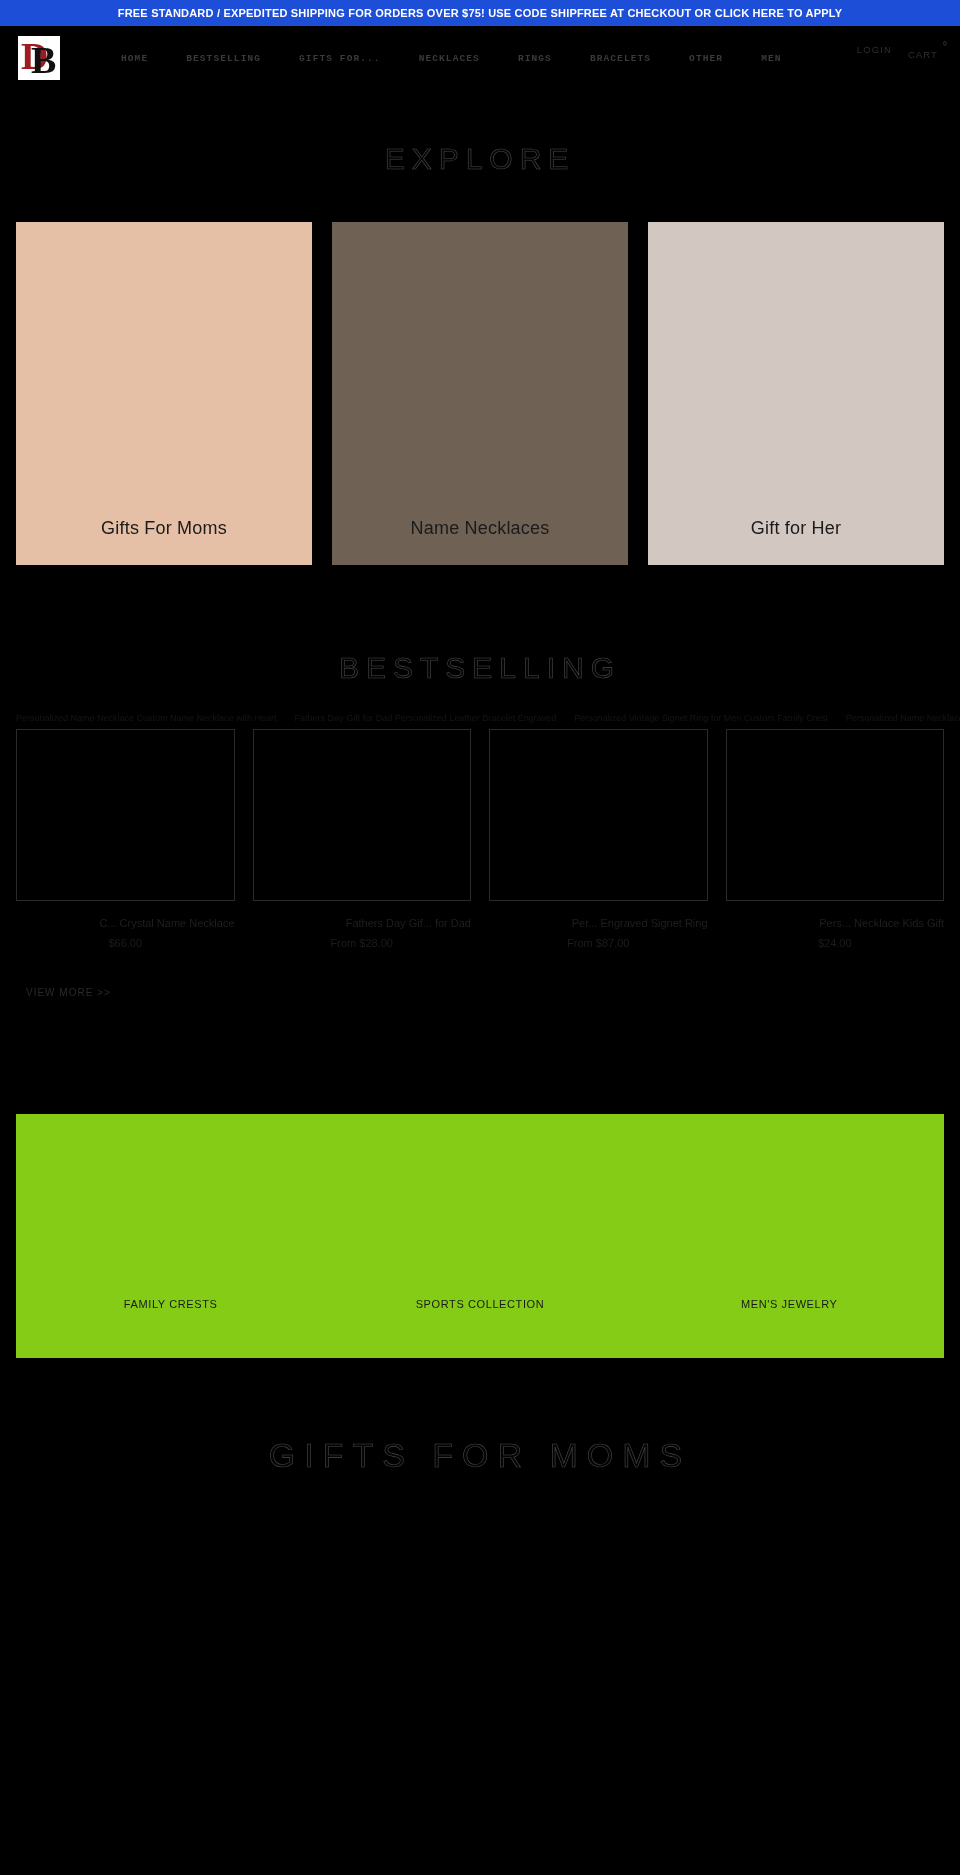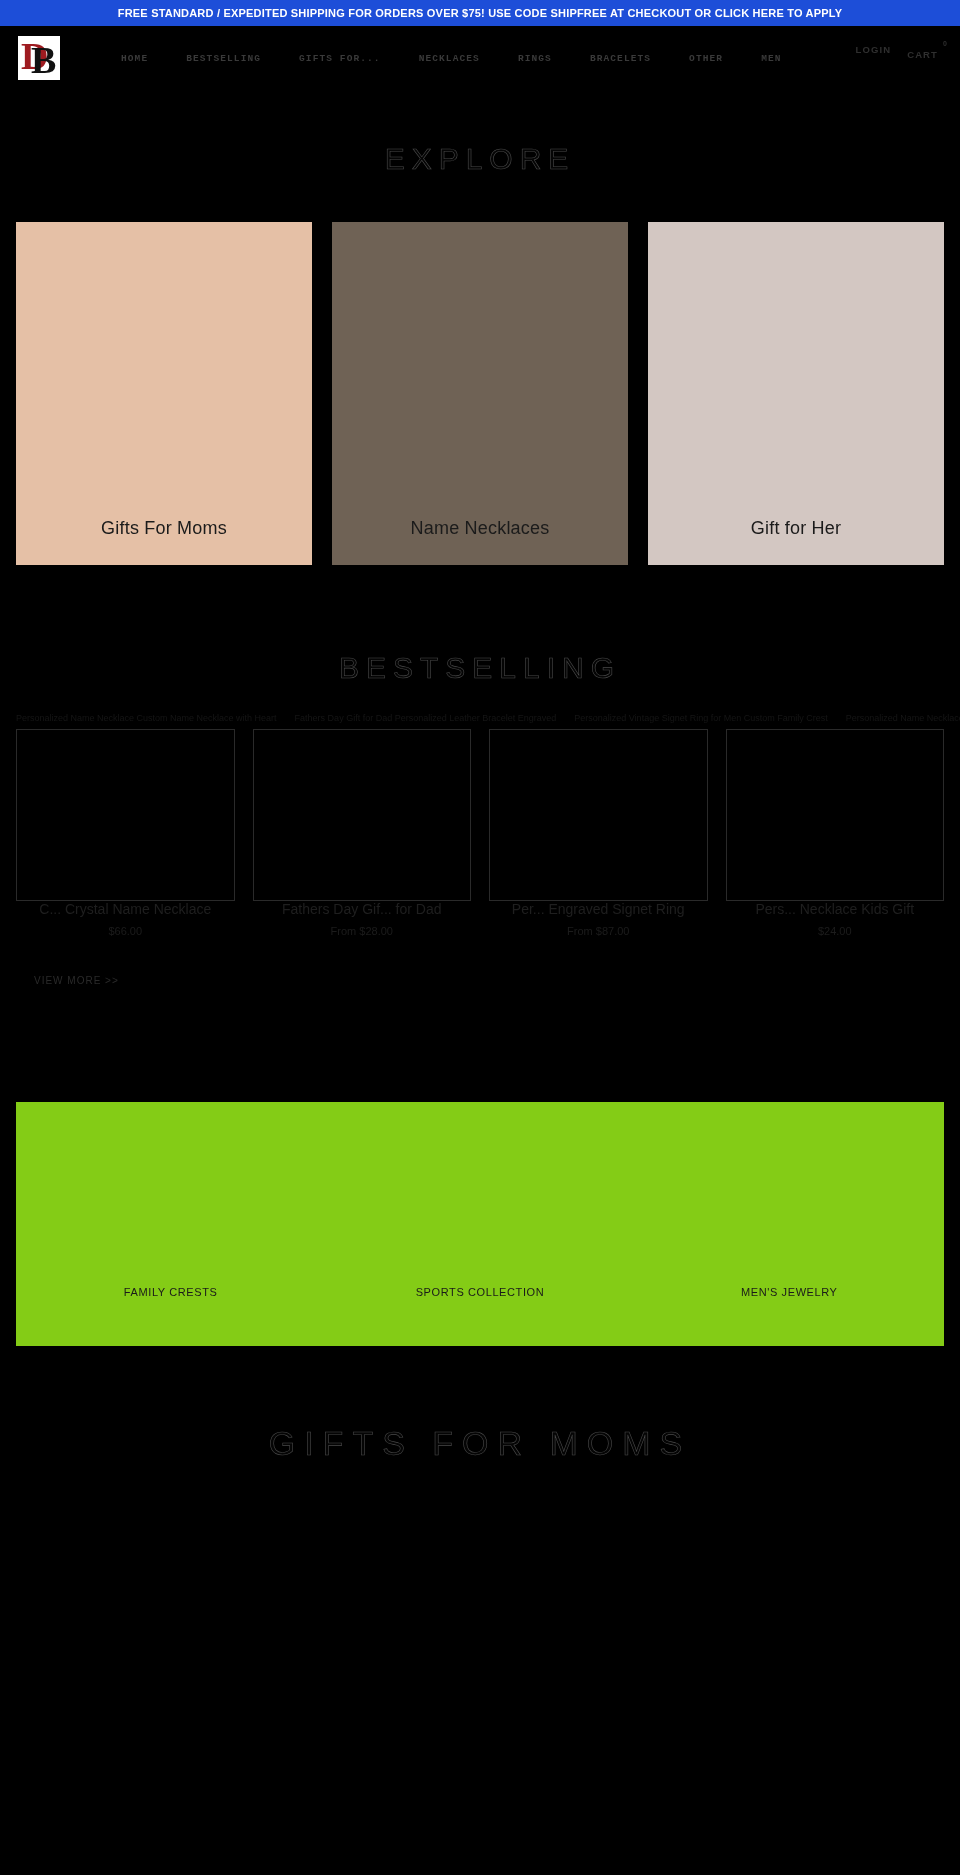--- a/index.html
+++ b/index.html
@@ -72,21 +72,21 @@
     cursor: pointer;
   }
   .nav-right {
     display: flex;
     align-items: flex-start;
     gap: 16px;
     padding-right: 22px;
   }
   .acct-link {
     font-size: 9.5px;
-    font-weight: 700;
+    font-weight: 400;
     letter-spacing: 1.1px;
     color: #2f2f2f;
     text-transform: uppercase;
     white-space: nowrap;
     cursor: pointer;
     position: relative;
     top: -5px;
   }
   .cart-wrap { position: relative; top: -5px; }
   .cart-count {
@@ -163,35 +163,35 @@
     margin-top: 2px;
   }
   .product { flex: 1 1 0; cursor: pointer; }
   .product-img {
     width: 100%;
     height: 172px;
     background: #000000;
     border: 1px solid #2a2a2a;
   }
   .product-name {
-    margin-top: 0;
-    text-align: center;
-    font-size: 14px;
+    margin-top: 16px;
+    text-align: right;
+    font-size: 11px;
     color: #1f1f1f;
     white-space: nowrap;
     overflow: hidden;
   }
   .product-price {
     margin-top: 8px;
     text-align: center;
     font-size: 11px;
     color: #1c1c1c;
   }
   .view-more {
-    margin: 38px 0 0 34px;
+    margin: 38px 0 0 26px;
     font-size: 10px;
     letter-spacing: 1px;
     color: #2a2a2a;
     text-transform: uppercase;
     cursor: pointer;
     display: inline-block;
   }
 
   
   .mens-wrap { padding-top: 74px; }

